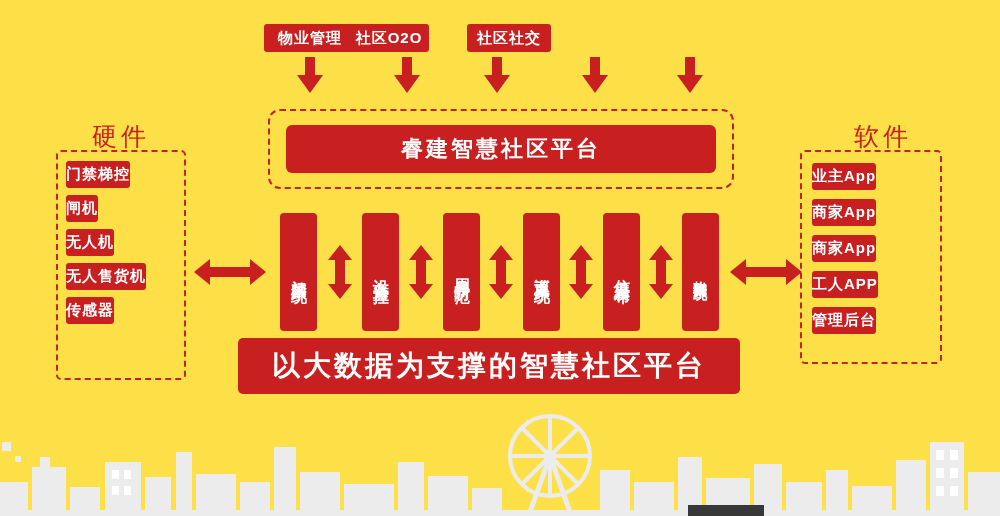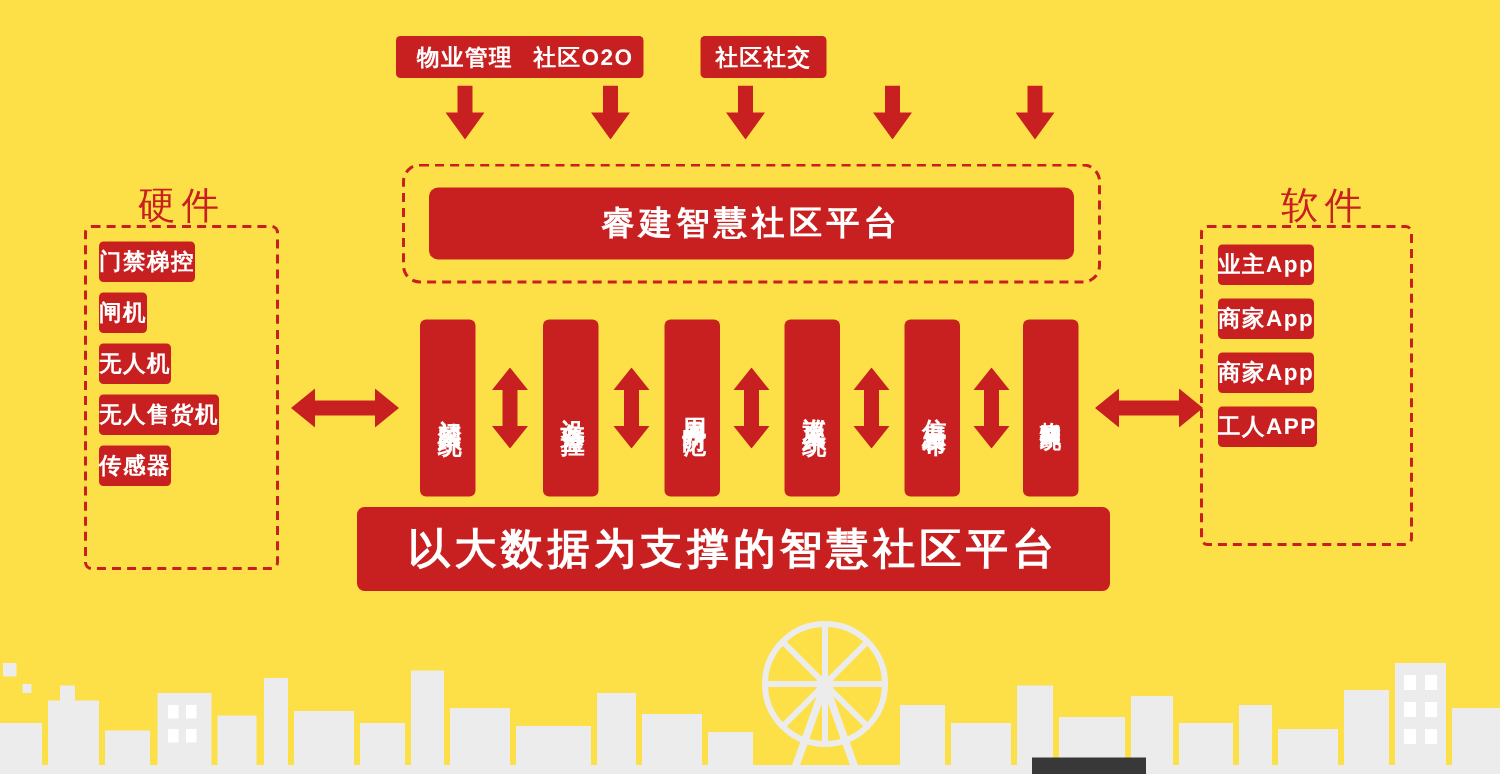--- a/index.html
+++ b/index.html
@@ -103,20 +103,21 @@
     <div class="item-box">无人机</div>
     <div class="item-box">无人售货机</div>
     <div class="item-box">传感器</div>
   </div>
 
   <div class="dashed side-panel sw-panel">
     <div class="item-box">业主App</div>
     <div class="item-box">商家App</div>
     <div class="item-box">商家App</div>
     <div class="item-box">工人APP</div>
+    <div class="item-box">管理后台</div>
   </div>
 
   <div class="rbox sys-box vtext" style="left:280px;">门禁系统</div>
   <div class="rbox sys-box vtext" style="left:362px;">设备监控</div>
   <div class="rbox sys-box vtext" style="left:443px;">周界防范</div>
   <div class="rbox sys-box vtext" style="left:523px;">巡更系统</div>
   <div class="rbox sys-box vtext" style="left:603px;">信息发布</div>
   <div class="rbox sys-box vtext sys-small" style="left:682px;">物联网系统</div>
 
   <span class="arrow" style="left:328px;top:245px;">

